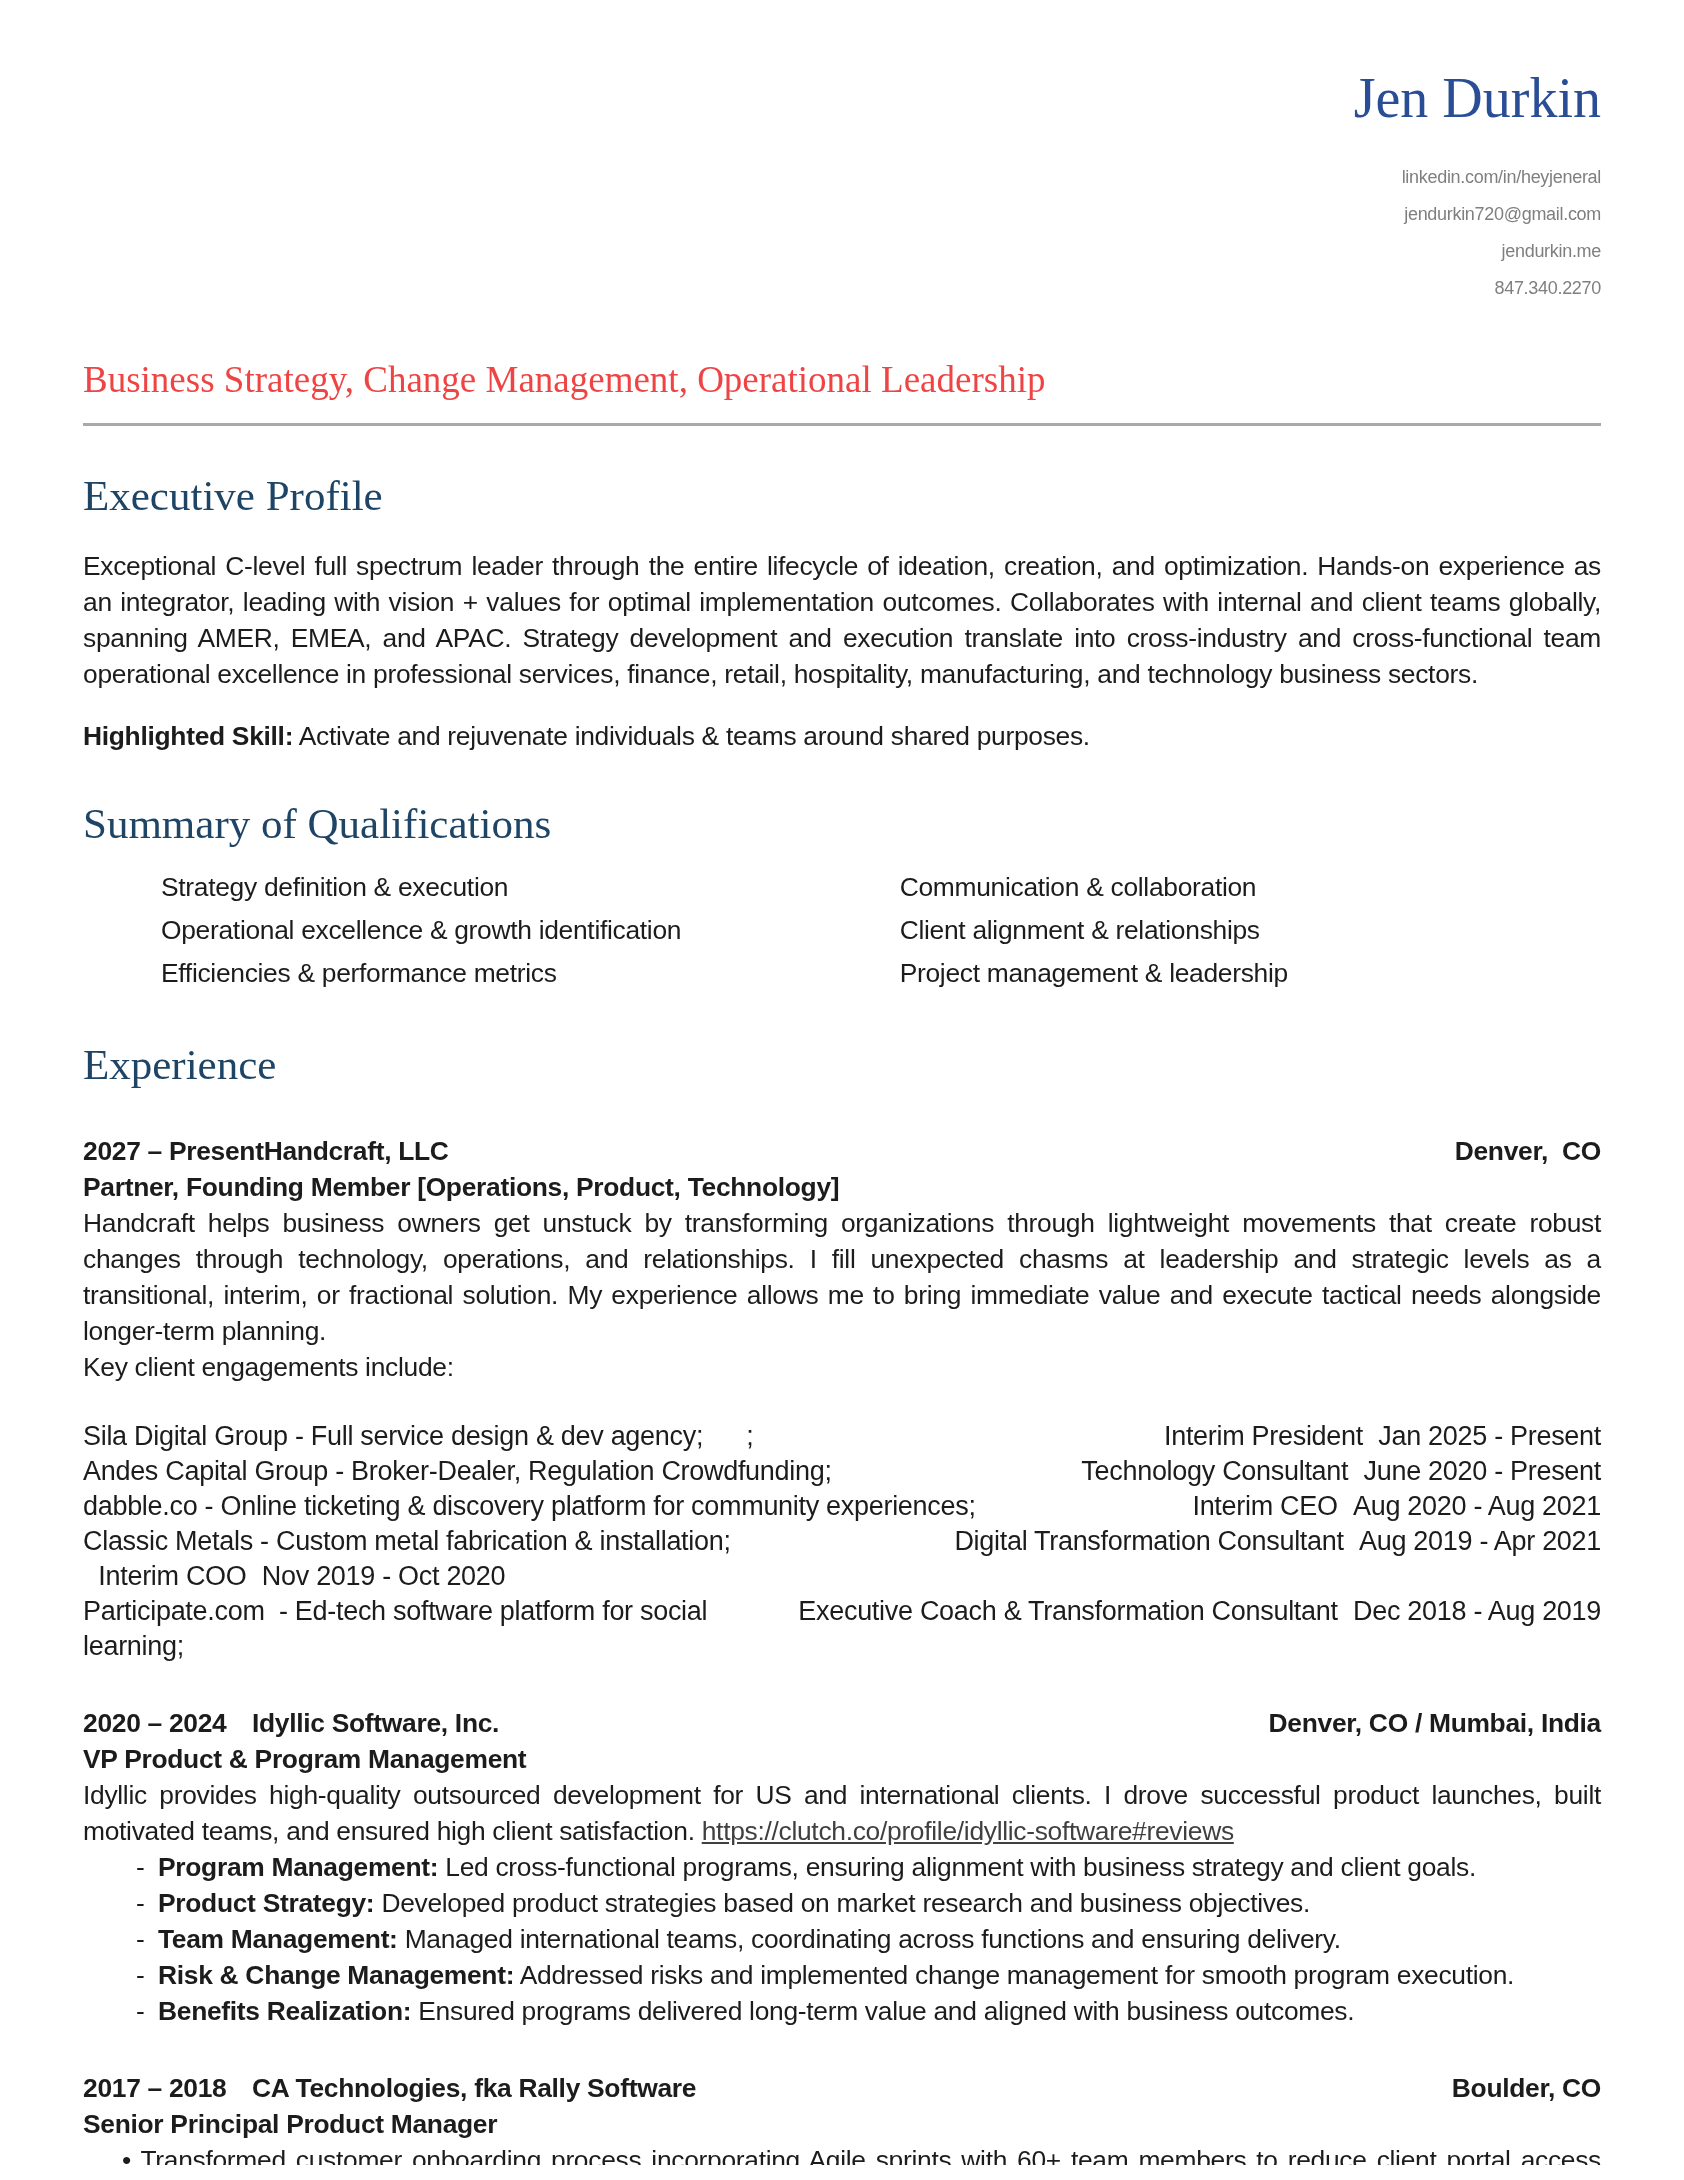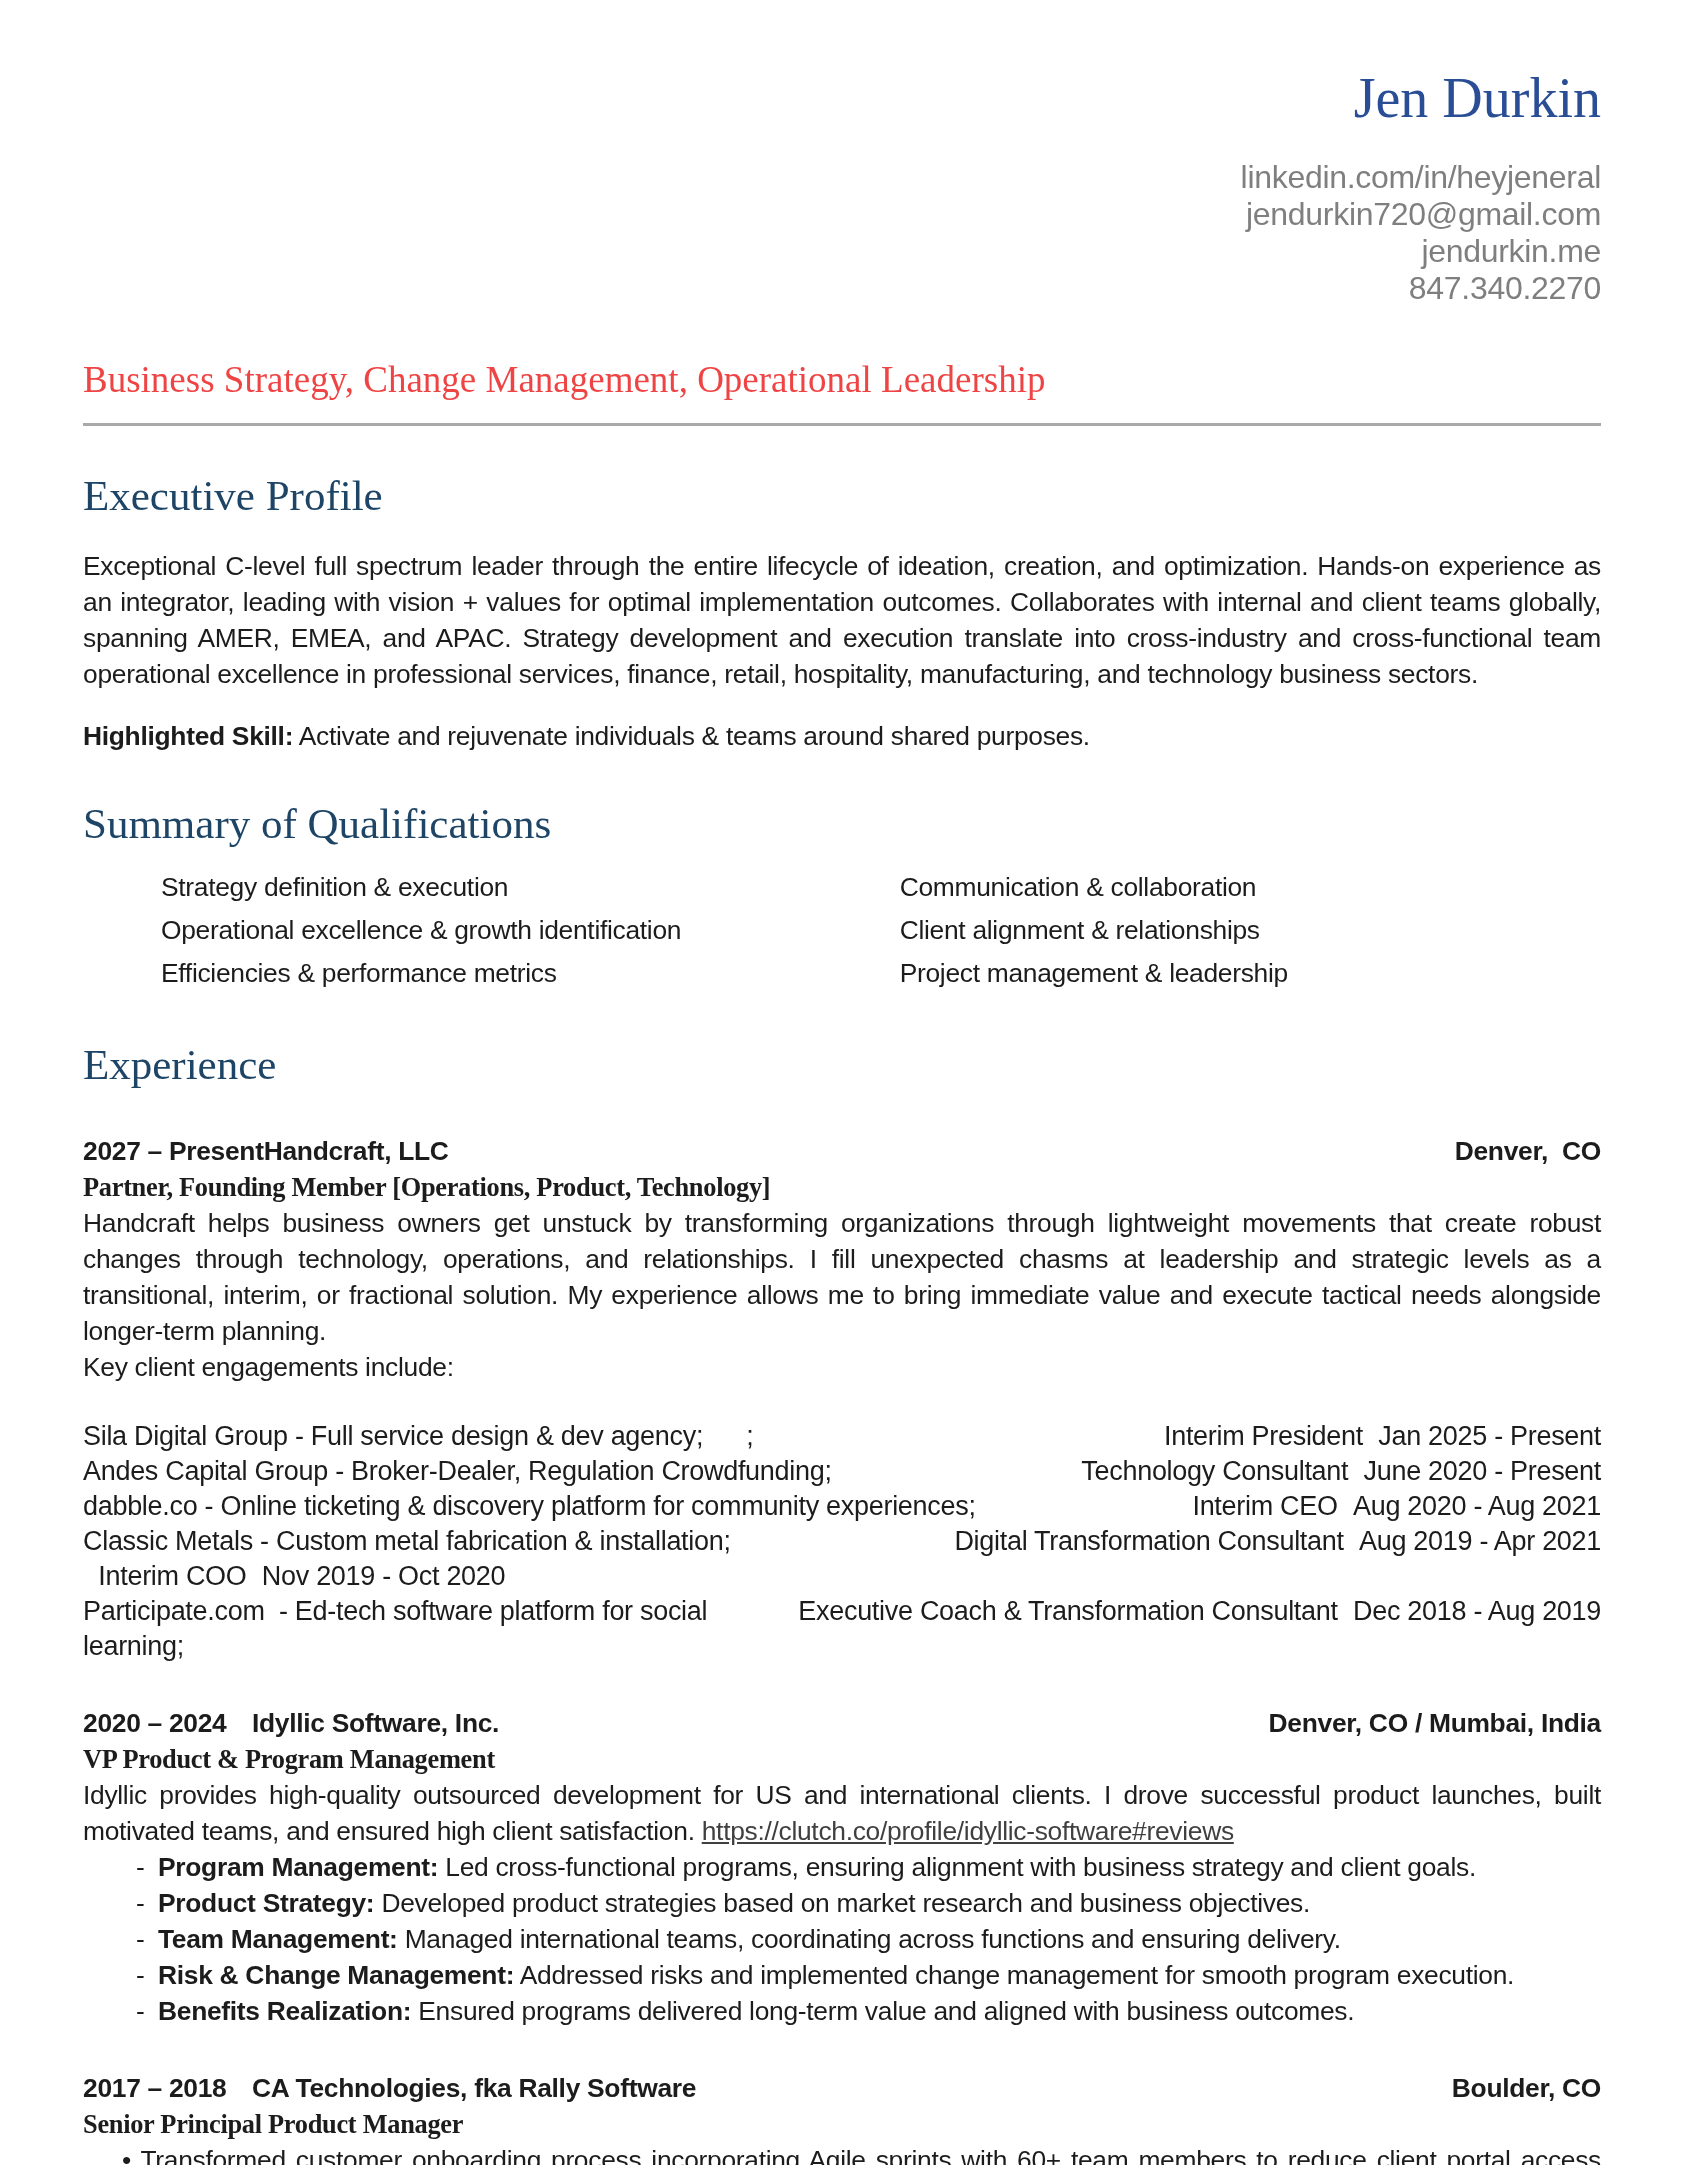--- a/index.html
+++ b/index.html
@@ -7,41 +7,41 @@
     width:1684px;height:2165px;box-sizing:border-box;
     padding:66px 83px 0 83px;overflow:hidden;background:#fff;
     font-family:"Liberation Sans",sans-serif;color:#1c1c1c;
     font-size:26.4px;line-height:36px;letter-spacing:-0.3px;
   }
   *{box-sizing:border-box;}
   .serif{font-family:"Liberation Serif",serif;letter-spacing:0;}
   
   .hdr{text-align:right;}
   .name{font-size:56px;line-height:1.15;color:#2a4e96;font-weight:400;}
-  .contact{margin-top:29px;color:#7f7f7f;font-size:32px;line-height:37px;}
+  .contact{margin-top:29px;color:#7f7f7f;font-size:18px;line-height:37px;}
   
   .tagline{margin-top:51px;font-size:37px;line-height:1.2;color:#ef4444;}
   .rule{border:none;height:2.6px;background:#a9a9a9;margin:20.4px 0 0 0;}
   
   .h2{font-size:43px;line-height:1.25;color:#1e4566;font-weight:400;margin-top:43px;}
   .para{margin-top:25.6px;}
   .j{text-align:justify;}
   .skill{margin-top:26px;}
   .b{font-weight:700;}
   
   .qual{display:flex;margin-top:15px;line-height:43px;}
   .qual-left{width:53.8%;padding-left:78px;}
   .qual-right{flex:1;}
   
   .job{margin-top:41px;}
   .job-hdr{display:flex;font-weight:700;}
   .job-dates{flex:0 0 169px;white-space:pre;}
   .job-company{flex:1 1 auto;}
   .job-location{flex:0 0 auto;white-space:pre;text-align:right;}
-  .job-title{font-weight:700;font-family:Liberation Serif, serif;}
+  .job-title{font-weight:700;}
   
   .eng{margin-top:34px;}
   .eng-row{display:flex;font-size:27px;line-height:35px;}
   .eng-client{flex:1 1 auto;min-width:0;white-space:pre-wrap;}
   .eng-role{flex:0 0 auto;text-align:right;padding-left:15.3px;white-space:nowrap;}
   .eng-period{flex:0 0 192px;text-align:right;padding-left:15.3px;white-space:nowrap;}
   
   .dash-row{display:flex;}
   .dash-marker{flex:0 0 75px;padding-left:53px;}
   .dash-body{flex:1;}

